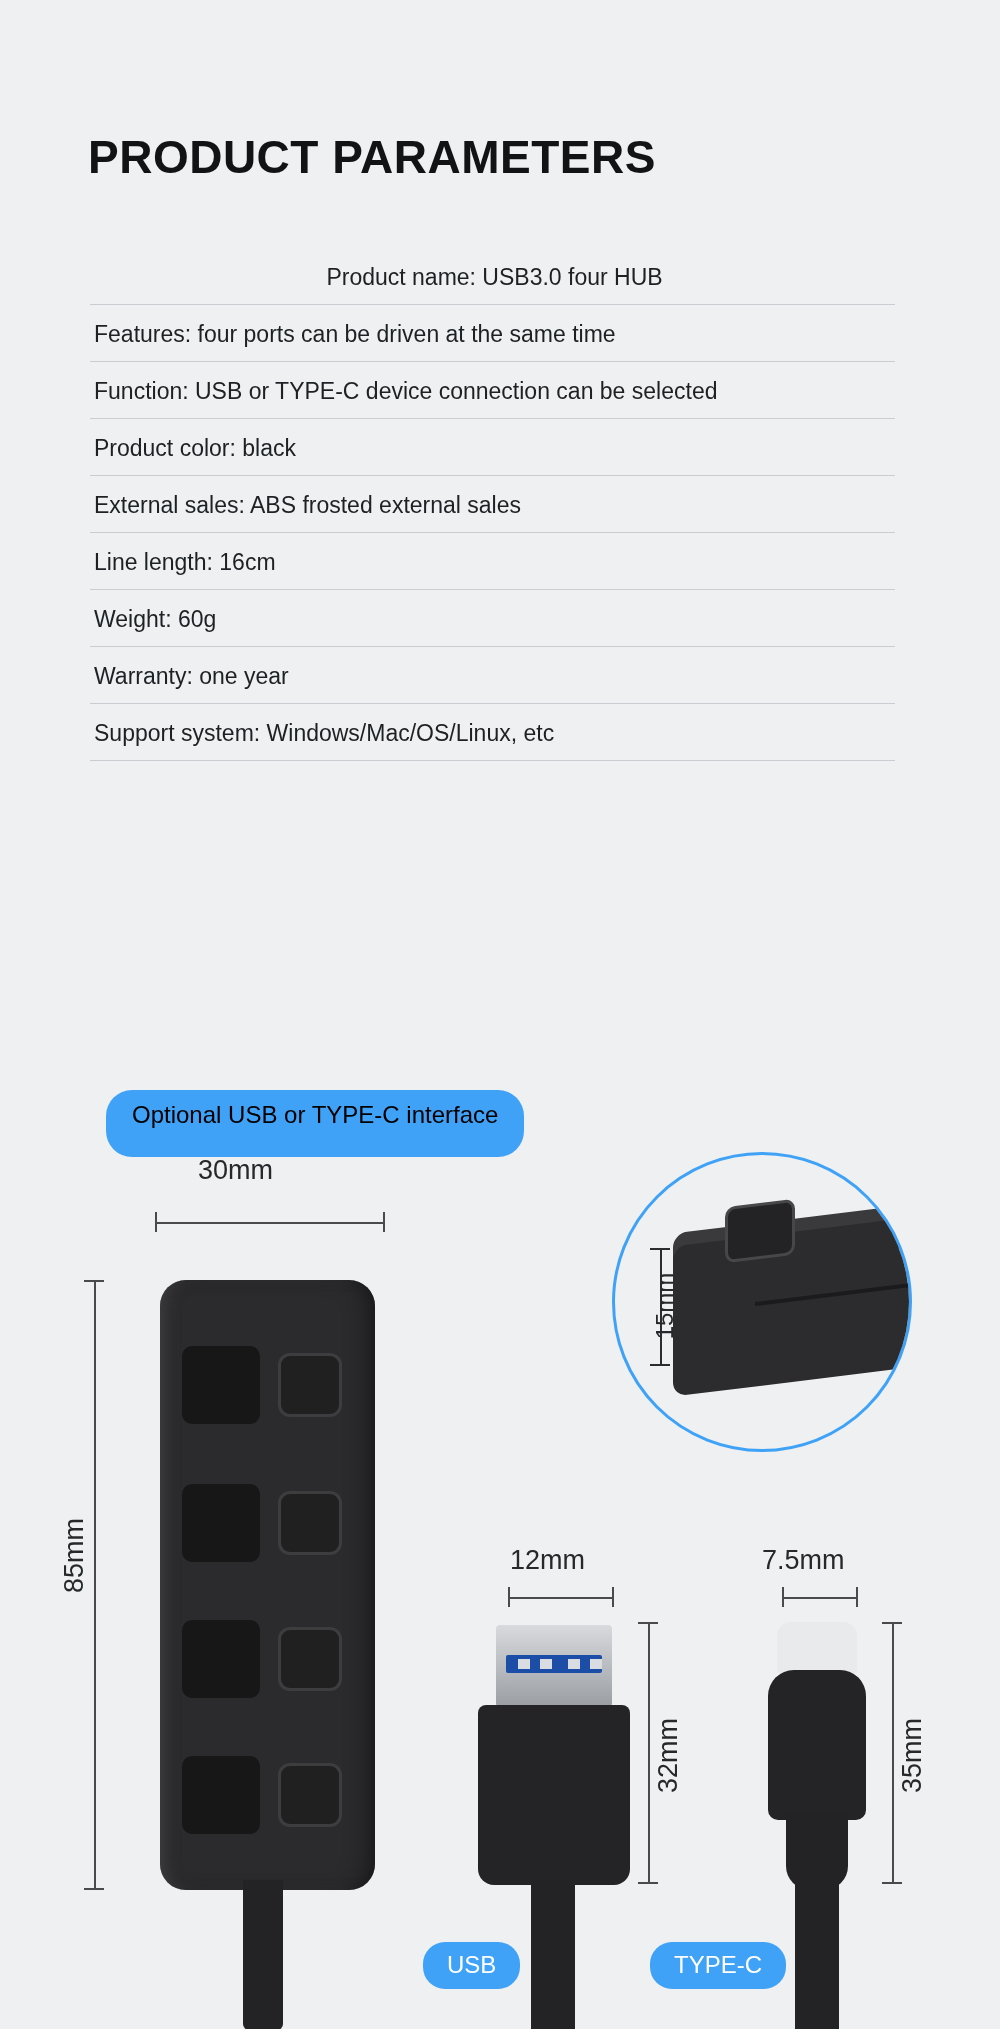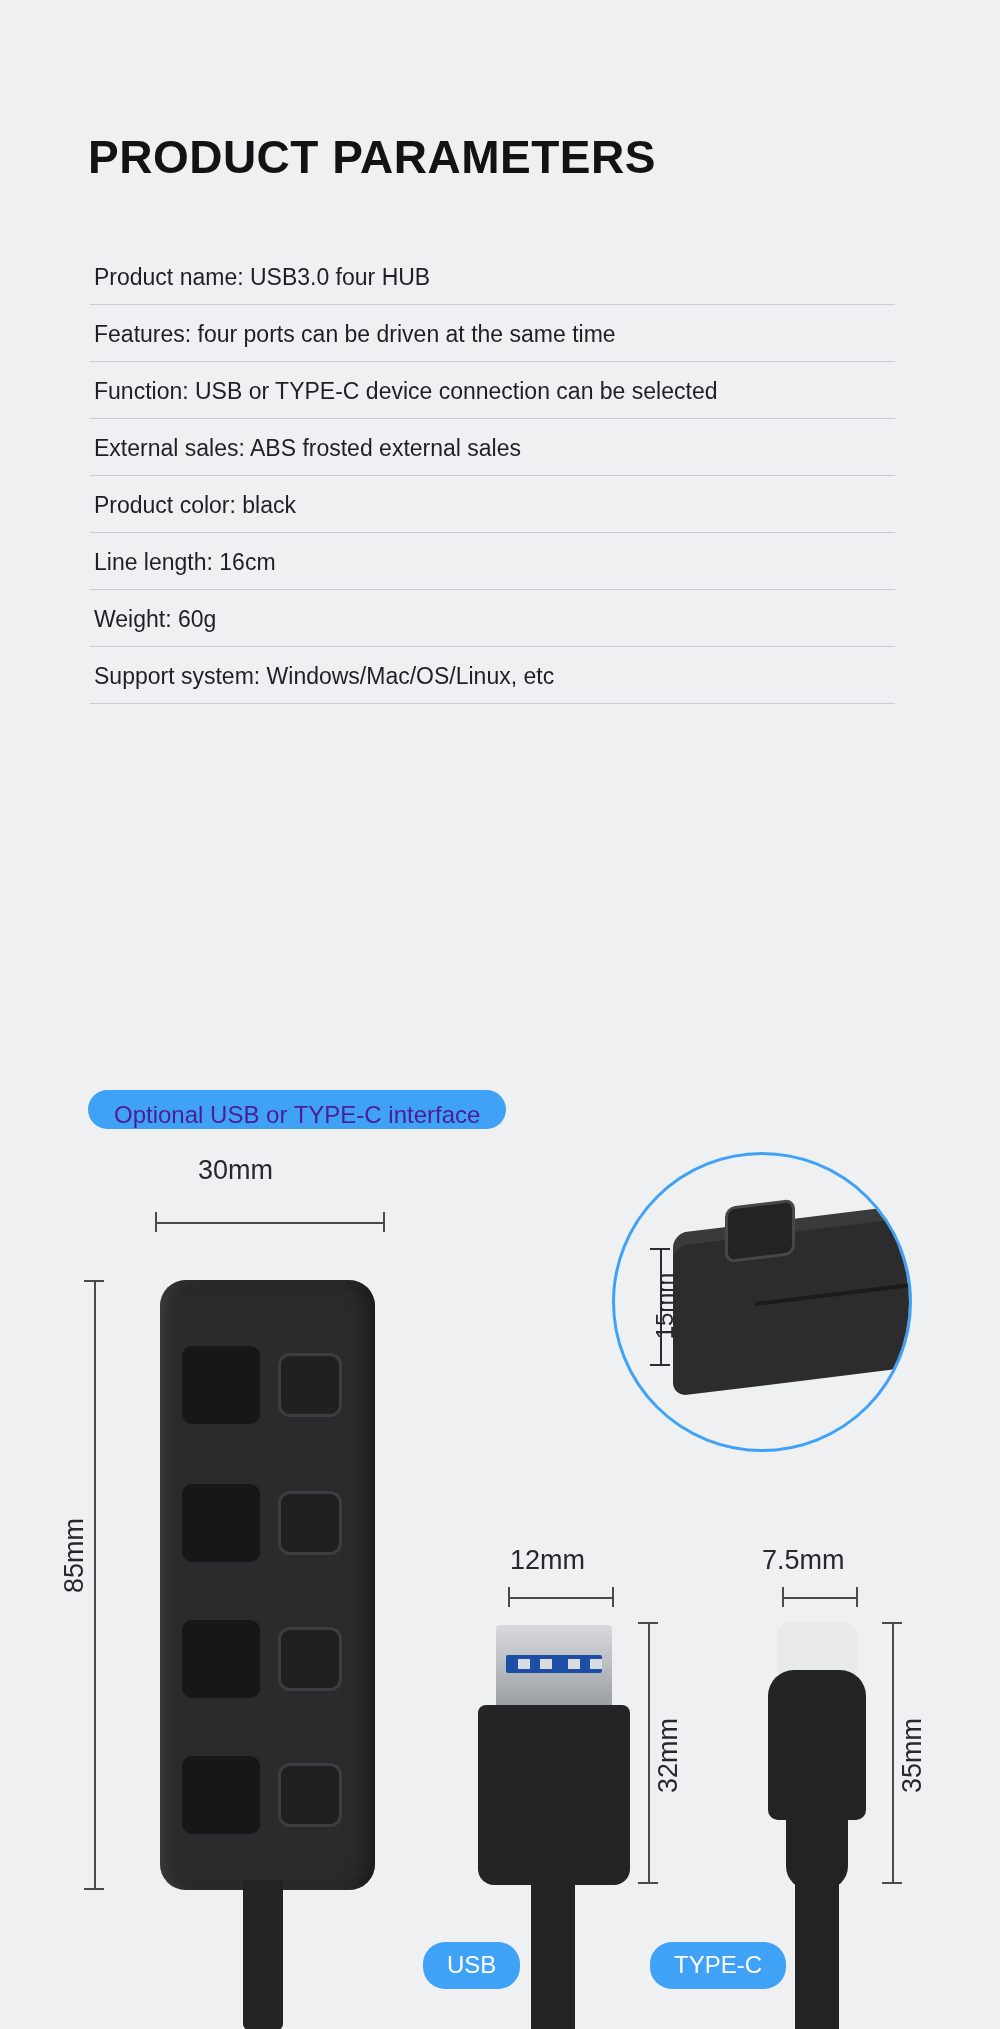--- a/index.html
+++ b/index.html
@@ -34,31 +34,31 @@
     top: 250px;
     width: 805px;
   }
   .spec-row {
     border-bottom: 1px solid #c9ccd0;
     padding: 16px 0 13px 4px;
     font-size: 23px;
     color: #1d2124;
     white-space: nowrap;
   }
-  .spec-row:first-child { padding-top: 14px; }
+  .spec-row:first-child { padding-top: 14px; text-align: center; }
 
   
   #optional-badge {
     position: absolute;
-    left: 88px;
+    left: 106px;
     top: 1090px;
     background: #3fa2f7;
-    color: #4c1d95;
+    color: #000000;
     font-size: 24px;
-    padding: 11px 26px 0 26px;
+    padding: 11px 26px 28px 26px;
     border-radius: 26px;
     white-space: nowrap;
   }
 
   
   #hub-body {
     position: absolute;
     left: 160px;
     top: 1280px;
     width: 215px;
@@ -278,24 +278,25 @@
 <body>
 
 <div id="page">
 
   <div id="title">PRODUCT PARAMETERS</div>
 
   <div id="spec-table">
     <div class="spec-row">Product name: USB3.0 four HUB</div>
     <div class="spec-row">Features: four ports can be driven at the same time</div>
     <div class="spec-row">Function: USB or TYPE-C device connection can be selected</div>
+    <div class="spec-row">Product color: black</div>
     <div class="spec-row">External sales: ABS frosted external sales</div>
-    <div class="spec-row">Product color: black</div>
     <div class="spec-row">Line length: 16cm</div>
     <div class="spec-row">Weight: 60g</div>
+    <div class="spec-row">Warranty: one year</div>
     <div class="spec-row">Support system: Windows/Mac/OS/Linux, etc</div>
   </div>
 
   <div id="optional-badge">Optional USB or TYPE-C interface</div>
 
   <div id="hub-body">
     <div class="hub-led" style="top:66px;"></div>
     <div class="hub-led" style="top:204px;"></div>
     <div class="hub-led" style="top:340px;"></div>
     <div class="hub-led" style="top:476px;"></div>

